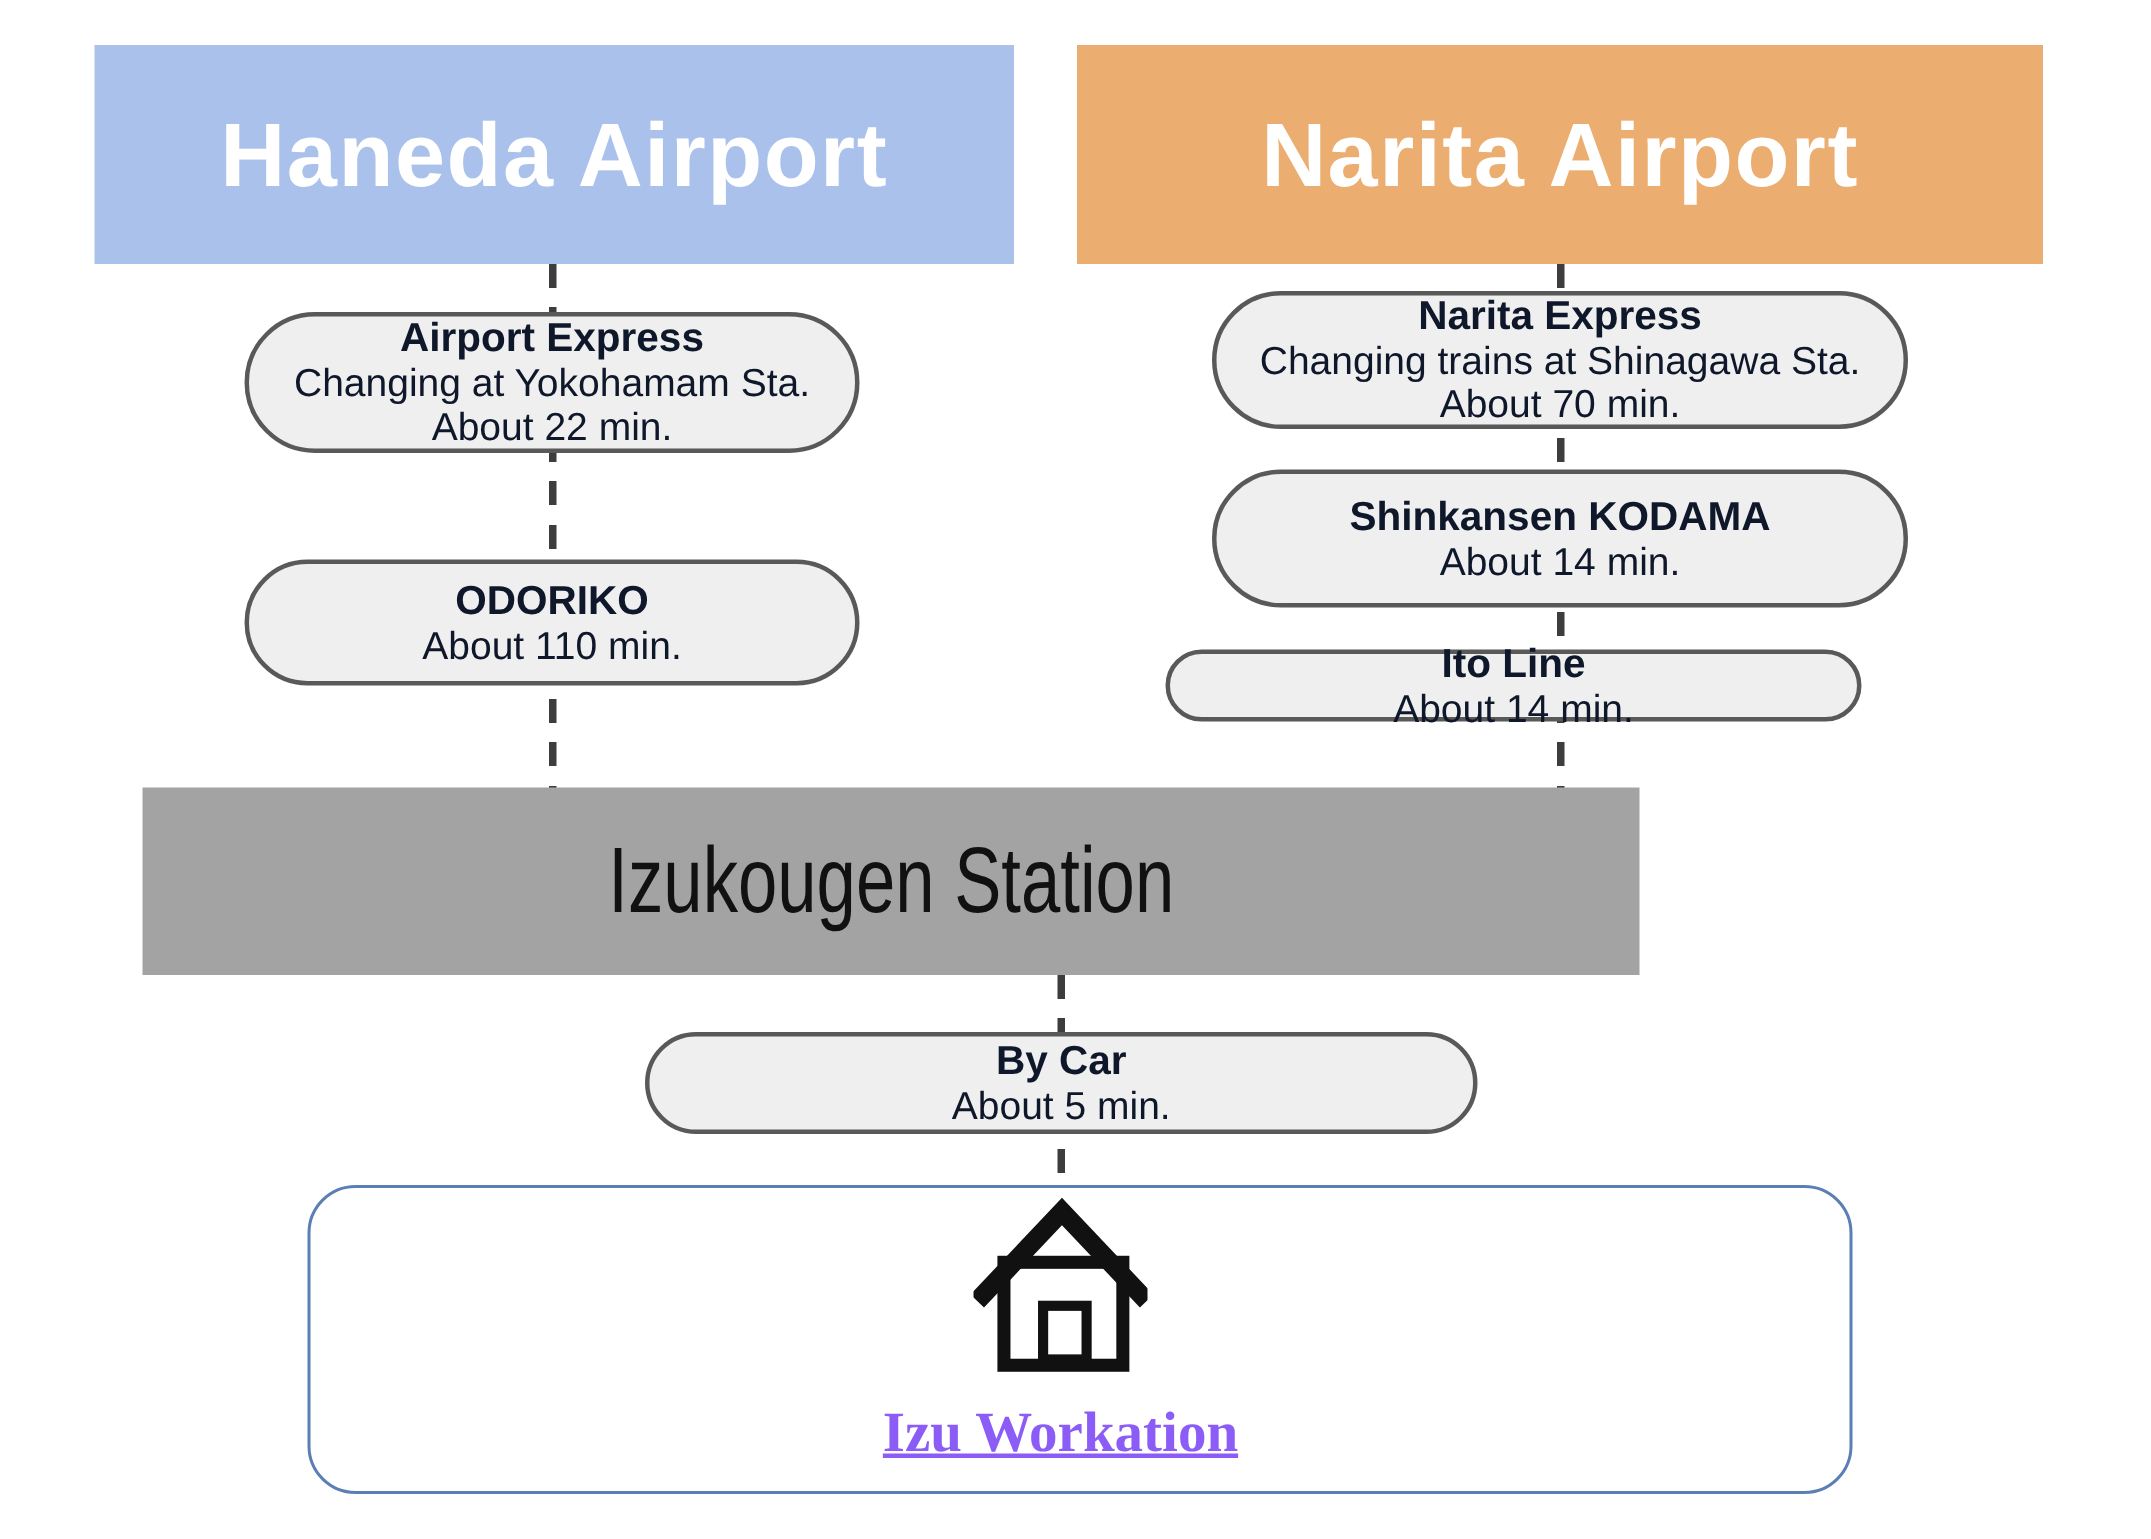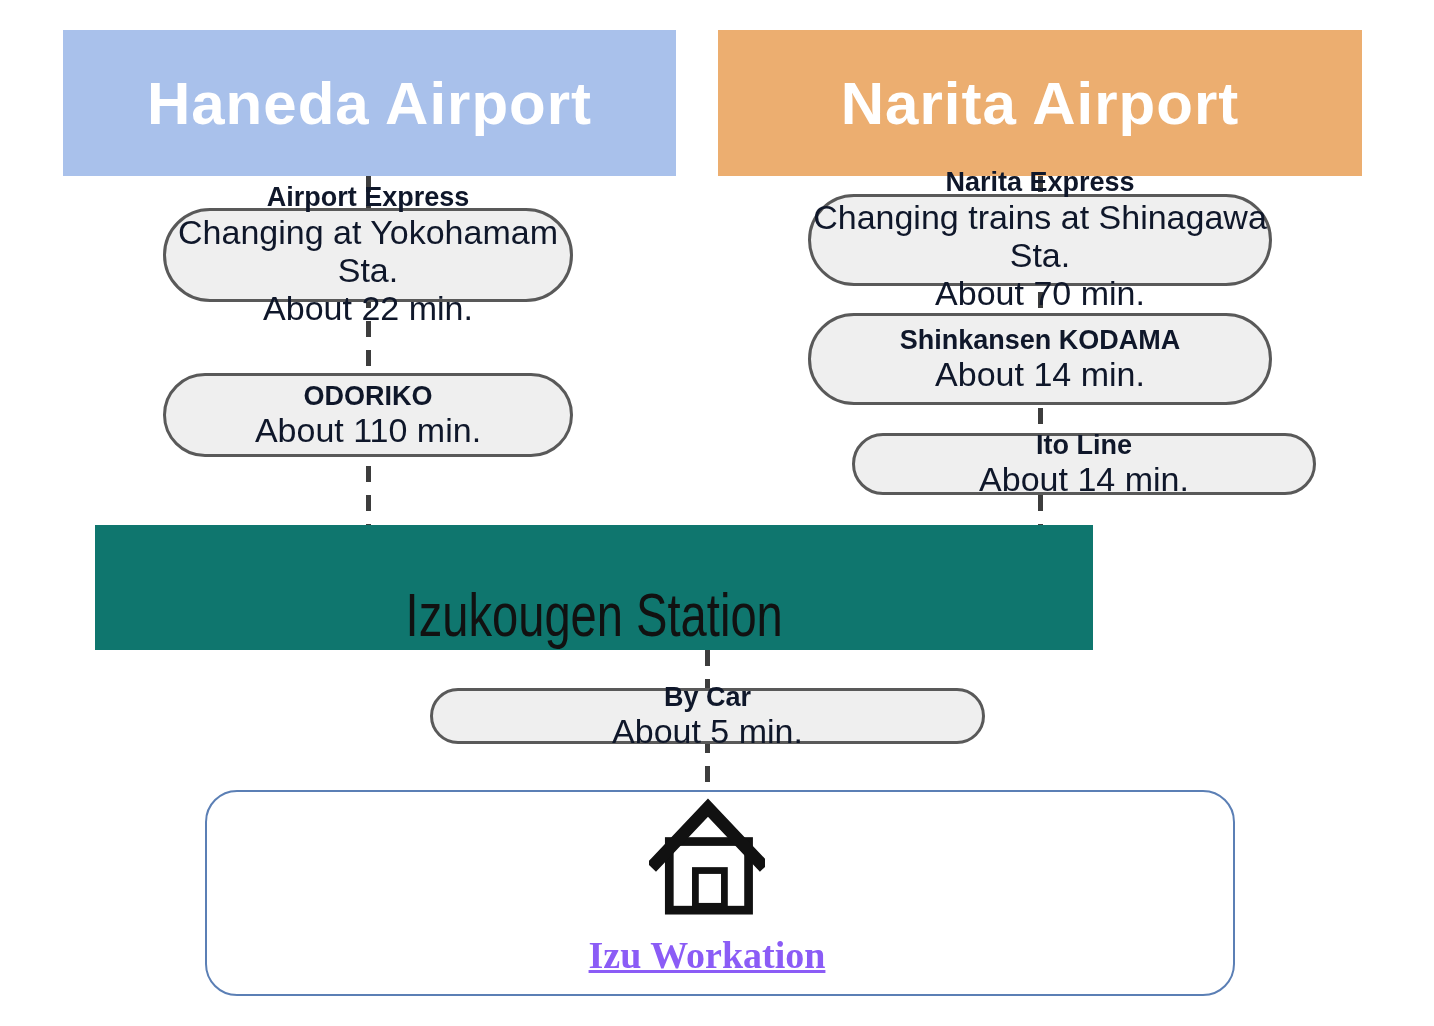--- a/index.html
+++ b/index.html
@@ -61,36 +61,36 @@
     display: flex;
     flex-direction: column;
     align-items: center;
     justify-content: center;
     text-align: center;
     line-height: 1.13;
     color: #0f172a;
     z-index: 1;
   }
   .pill-title { font-weight: bold; font-size: 27px; }
-  .pill-line  { font-size: 34px; }
+  .pill-line  { font-size: 26px; }
 
   .pill-airport-express { left: 163px; top: 208px; width: 410px; height: 94px; }
   .pill-odoriko         { left: 163px; top: 373px; width: 410px; height: 84px; align-items: center; }
   .pill-narita-express  { left: 808px; top: 194px; width: 464px; height: 92px; }
   .pill-shinkansen      { left: 808px; top: 313px; width: 464px; height: 92px; }
-  .pill-ito-line        { left: 852px; top: 433px; width: 464px; height: 62px; }
-  .pill-by-car          { left: 430px; top: 688px; width: 555px; height: 56px; }
+  .pill-ito-line        { left: 777px; top: 433px; width: 464px; height: 48px; }
+  .pill-by-car          { left: 430px; top: 688px; width: 555px; height: 68px; }
 
   
   .station-box {
     position: absolute;
     left: 95px; top: 525px; width: 998px; height: 125px;
-    background: #0f766e;
+    background: #a3a3a3;
     display: flex;
-    align-items: flex-end;
+    align-items: center;
     justify-content: center;
     z-index: 1;
   }
   .station-label {
     font-size: 62px;
     font-weight: 400;
     color: #111111;
     transform: scaleX(0.76);
     white-space: nowrap;
   }

